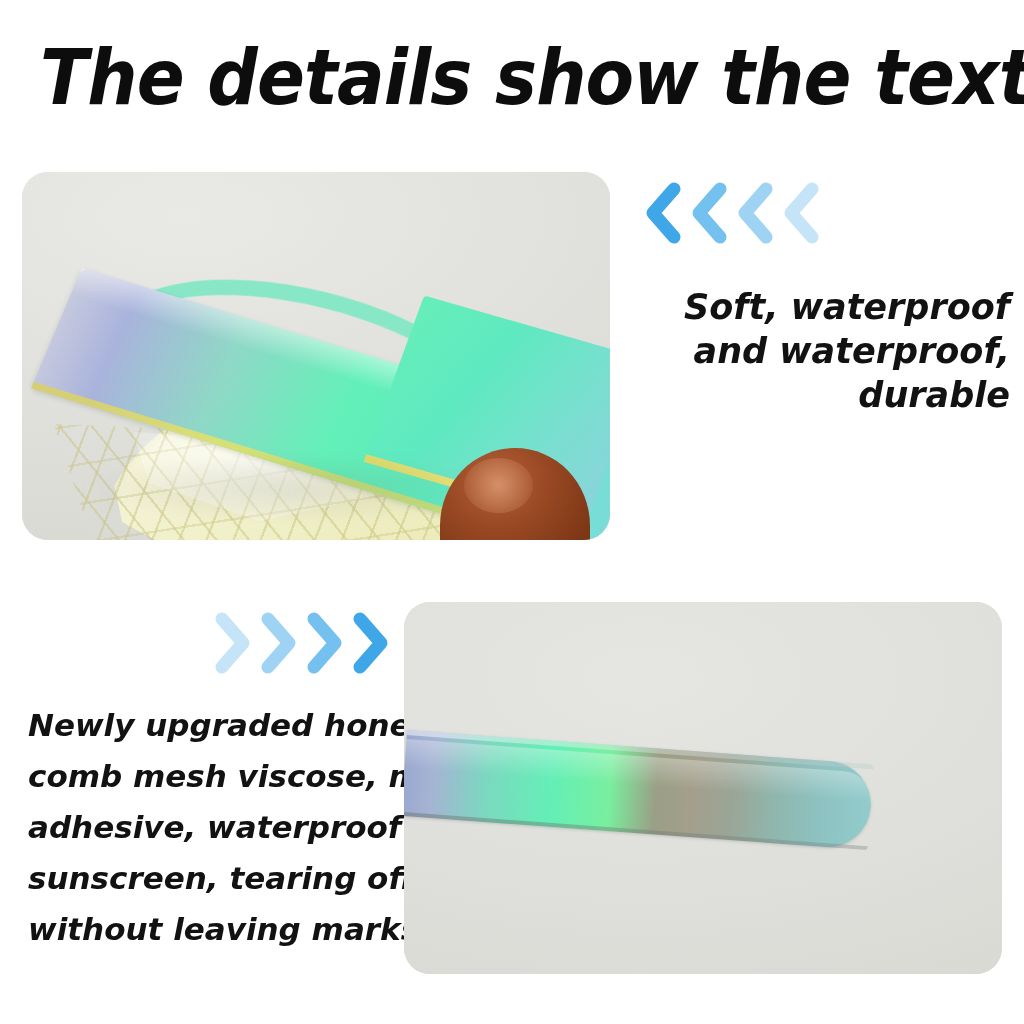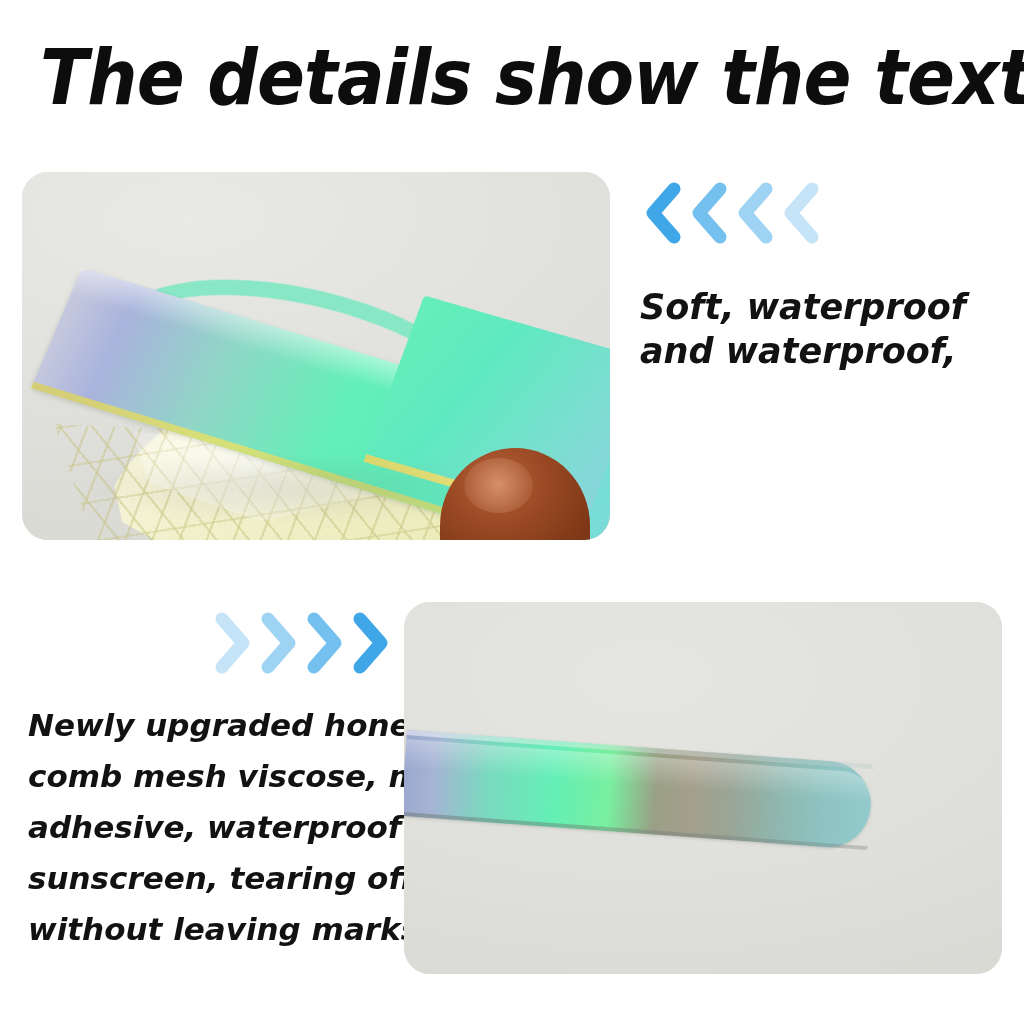--- a/index.html
+++ b/index.html
@@ -278,21 +278,21 @@
     font-size: 35px;
     line-height: 44px;
   }
   #caption-left {
     left: 28px;
     top: 700px;
     width: 375px;
     font-size: 31px;
     line-height: 51px;
   }
-  .caption .line { display: block; white-space: pre; }
+  .caption .line { display: block; white-space: pre; text-align: right; }
 </style>
 </head>
 <body>
 
 <div id="page">
 
   <div class="title">The details show the texture</div>
 
   <div class="photo" id="photo-top">
     <div class="panel-bg"></div>
@@ -334,20 +334,21 @@
       <path d="M34 7 L13 31 L34 55" fill="none" stroke="#3fa7e8" stroke-width="13" stroke-linecap="round" stroke-linejoin="round" opacity="0.5"></path>
     </svg>
     <svg class="chev" width="42" height="62" viewBox="0 0 42 62">
       <path d="M34 7 L13 31 L34 55" fill="none" stroke="#3fa7e8" stroke-width="13" stroke-linecap="round" stroke-linejoin="round" opacity="0.3"></path>
     </svg>
   </div>
 
   <div class="caption" id="caption-right">
     <span class="line">Soft, waterproof</span>
     <span class="line">and waterproof,</span>
+    <span class="line">durable</span>
   </div>
 
   <div class="chevrons" id="chev-right">
     <svg class="chev" width="42" height="62" viewBox="0 0 42 62">
       <path d="M8 7 L29 31 L8 55" fill="none" stroke="#3fa7e8" stroke-width="13" stroke-linecap="round" stroke-linejoin="round" opacity="0.3"></path>
     </svg>
     <svg class="chev" width="42" height="62" viewBox="0 0 42 62">
       <path d="M8 7 L29 31 L8 55" fill="none" stroke="#3fa7e8" stroke-width="13" stroke-linecap="round" stroke-linejoin="round" opacity="0.5"></path>
     </svg>
     <svg class="chev" width="42" height="62" viewBox="0 0 42 62">

